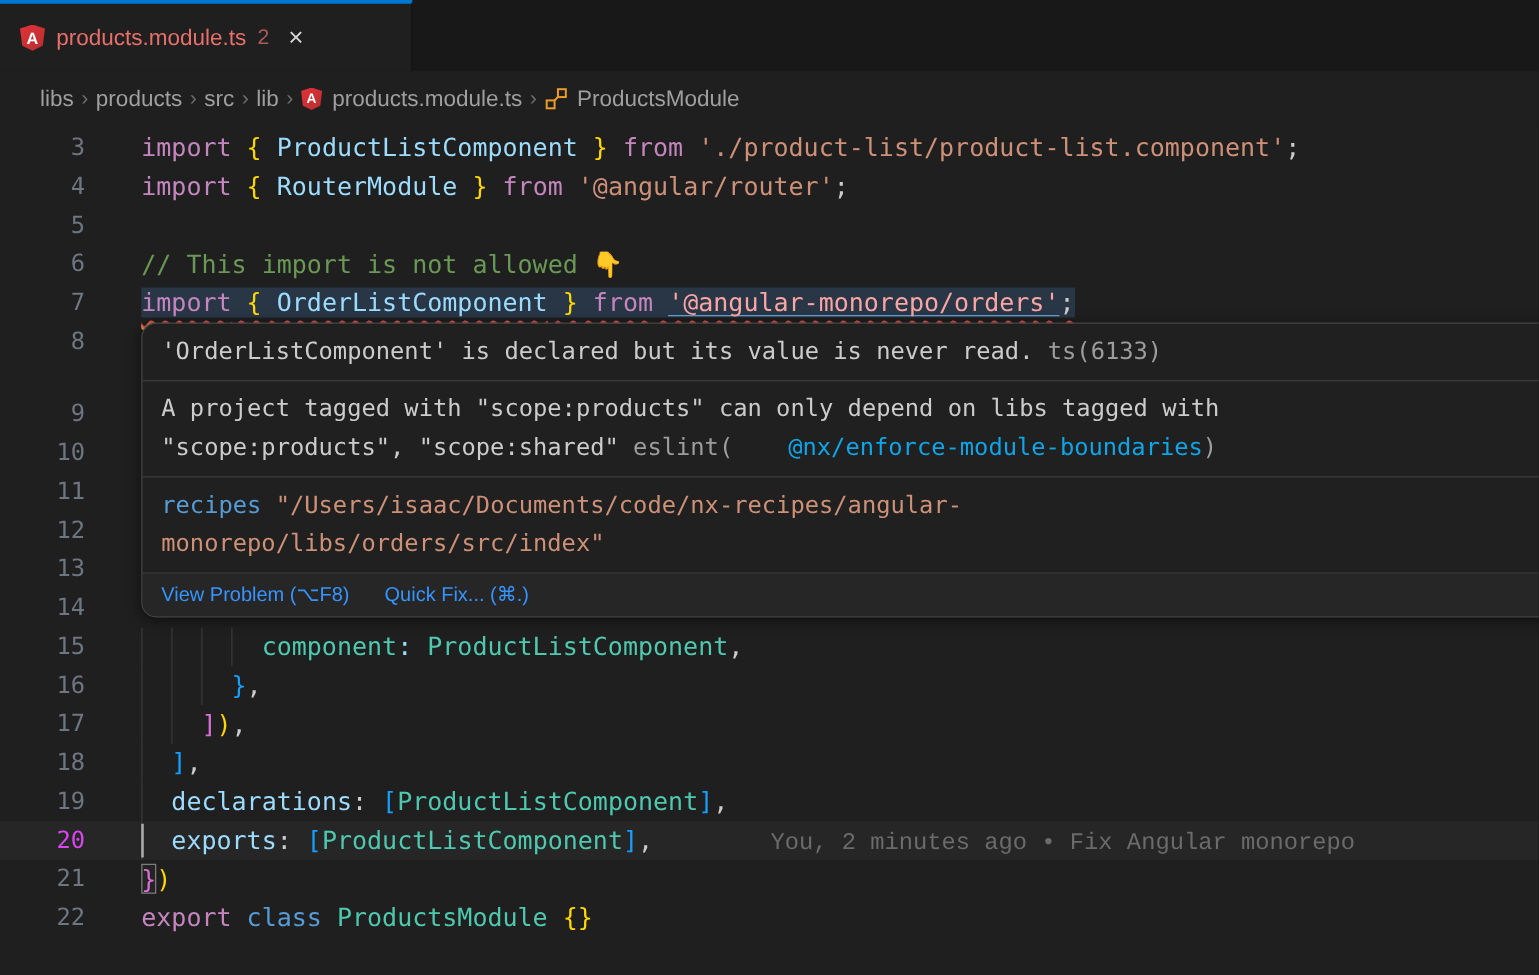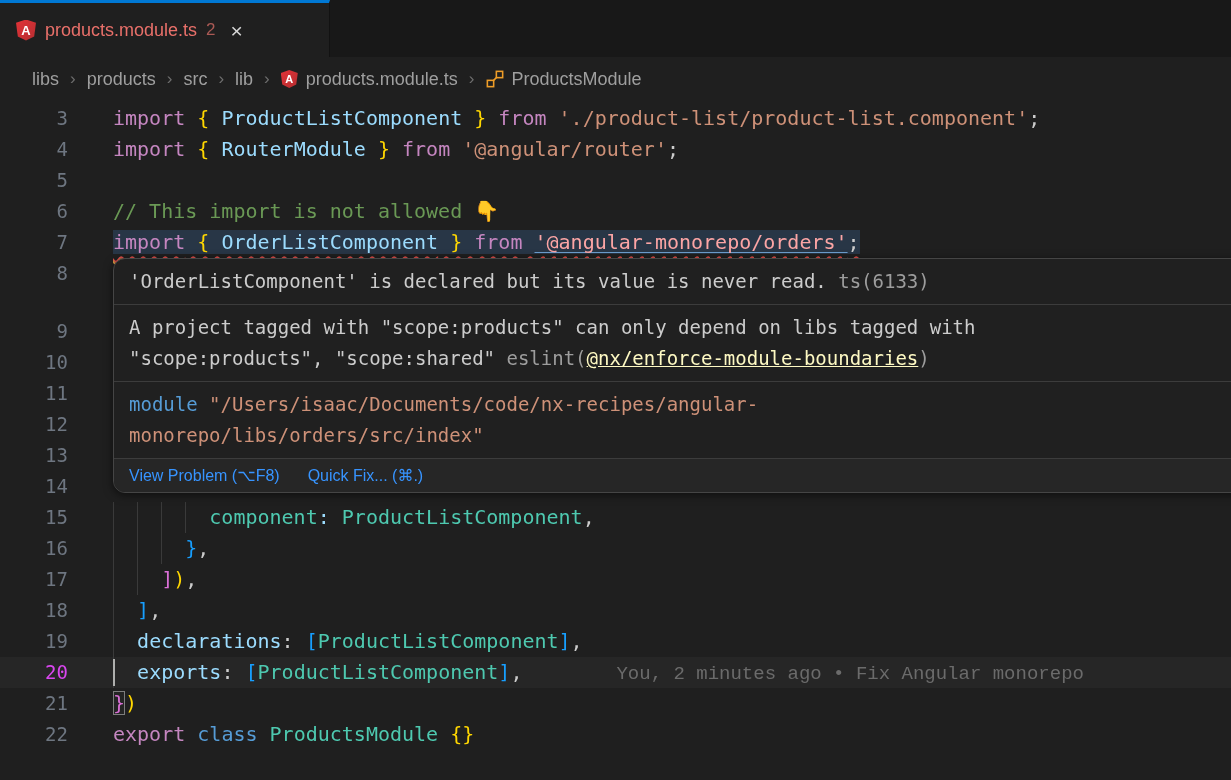--- a/index.html
+++ b/index.html
@@ -23,21 +23,21 @@
     width:20px; height:21px; position:relative; flex:none;
     background:linear-gradient(135deg,#e23237 0%,#b52e31 100%);
     clip-path:polygon(50% 0, 100% 16%, 91% 81%, 50% 100%, 9% 81%, 0 16%);
     display:flex; align-items:center; justify-content:center;
     color:#fff; font-weight:bold; font-size:13px; font-family:"Liberation Sans",sans-serif;
   }
   .ng-icon.small { width:17px; height:18px; font-size:11px; }
   
   .breadcrumb {
     height:44px; display:flex; align-items:center; padding:0 10px 0 32px;
-    background:#1f1f1f; font-size:18px; color:#9f9f9f; gap:11px;
+    background:#1f1f1f; font-size:18px; color:#9f9f9f; gap:6px;
   }
   .crumb { display:flex; align-items:center; gap:8px; cursor:pointer; }
   .crumb-sep { color:#6e6e6e; font-size:17px; }
   .class-icon { width:18px; height:18px; flex:none; }
   
   .editor { position:relative; padding-top:2px; font-family:"DejaVu Sans Mono", monospace; }
   .line { display:flex; height:31px; line-height:31px; white-space:pre; }
   .line.gap8 { margin-bottom:27px; }
   .line.current { background:#262626; }
   .ln {
@@ -77,21 +77,21 @@
     position:absolute; left:113px; top:157px; width:1196px; z-index:5;
     background:#202020; border:1px solid #454545; border-radius:12px;
     box-shadow:0 2px 10px rgba(0,0,0,.55); overflow:hidden;
   }
   .hv-sec {
     padding:7px 15px; border-bottom:1px solid #3c3c3c;
     font-family:"DejaVu Sans Mono", monospace; font-size:19px;
     line-height:31px; color:#cccccc;
   }
   .gray { color:#9d9d9d; }
-  .link { color:#fef9c3; text-decoration:underline; cursor:pointer; }
+  .link { color:#0ea5e9; cursor:pointer;margin-left:44px; }
   .hv-actions {
     display:flex; gap:28px; padding:7px 15px; background:#262626;
     font-family:"Liberation Sans", sans-serif; font-size:16px;
   }
   .hv-action { color:#3794ff; cursor:pointer; }
 </style>
 </head>
 <body>
 
 <div class="window">
@@ -163,21 +163,21 @@
 
     <div class="hover">
       <div class="hv-sec">
         <span>'OrderListComponent' is declared but its value is never read.</span><span class="gray"> ts(6133)</span>
       </div>
       <div class="hv-sec">
         <span>A project tagged with "scope:products" can only depend on libs tagged with</span><br>
         <span>"scope:products", "scope:shared"</span><span class="gray"> eslint(</span><a class="link">@nx/enforce-module-boundaries</a><span class="gray">)</span>
       </div>
       <div class="hv-sec">
-        <span class="k2">module</span><span class="s"> "/Users/isaac/Documents/code/nx-recipes/angular-</span><br>
+        <span class="k2">recipes</span><span class="s"> "/Users/isaac/Documents/code/nx-recipes/angular-</span><br>
         <span class="s">monorepo/libs/orders/src/index"</span>
       </div>
       <div class="hv-actions">
         <span class="hv-action">View Problem (⌥F8)</span>
         <span class="hv-action">Quick Fix... (⌘.)</span>
       </div>
     </div>
   </div>
 </div>
 

